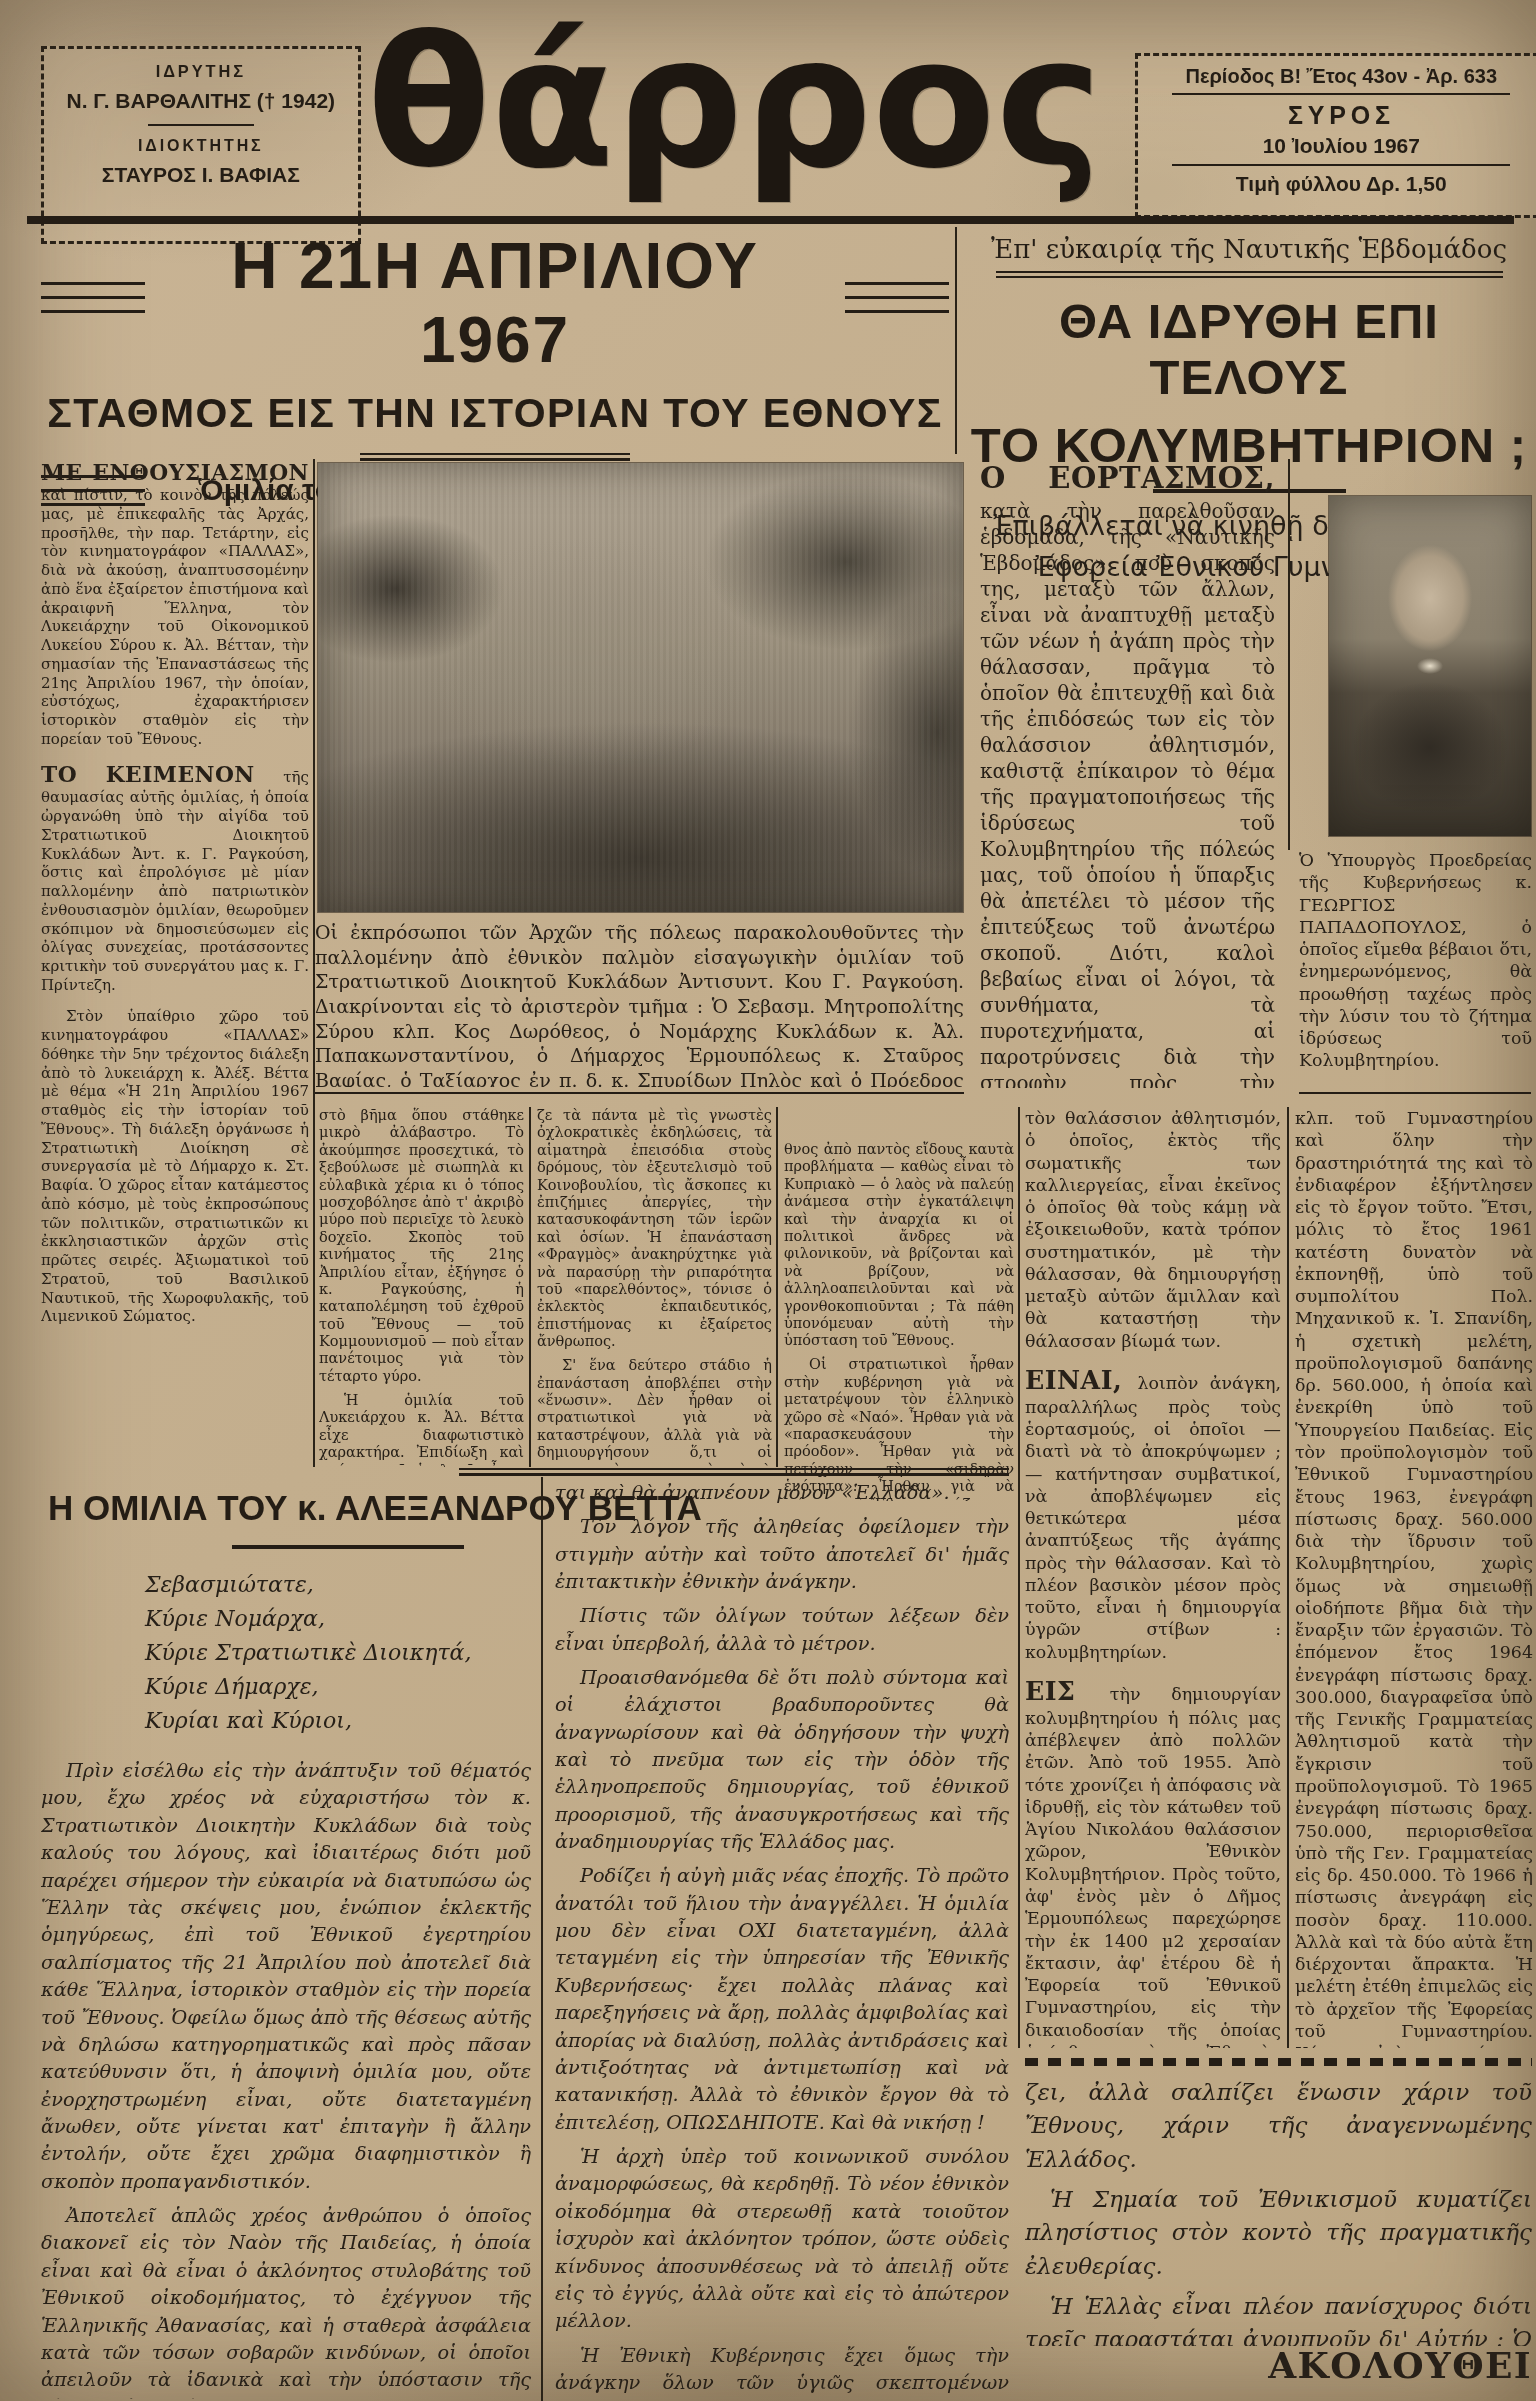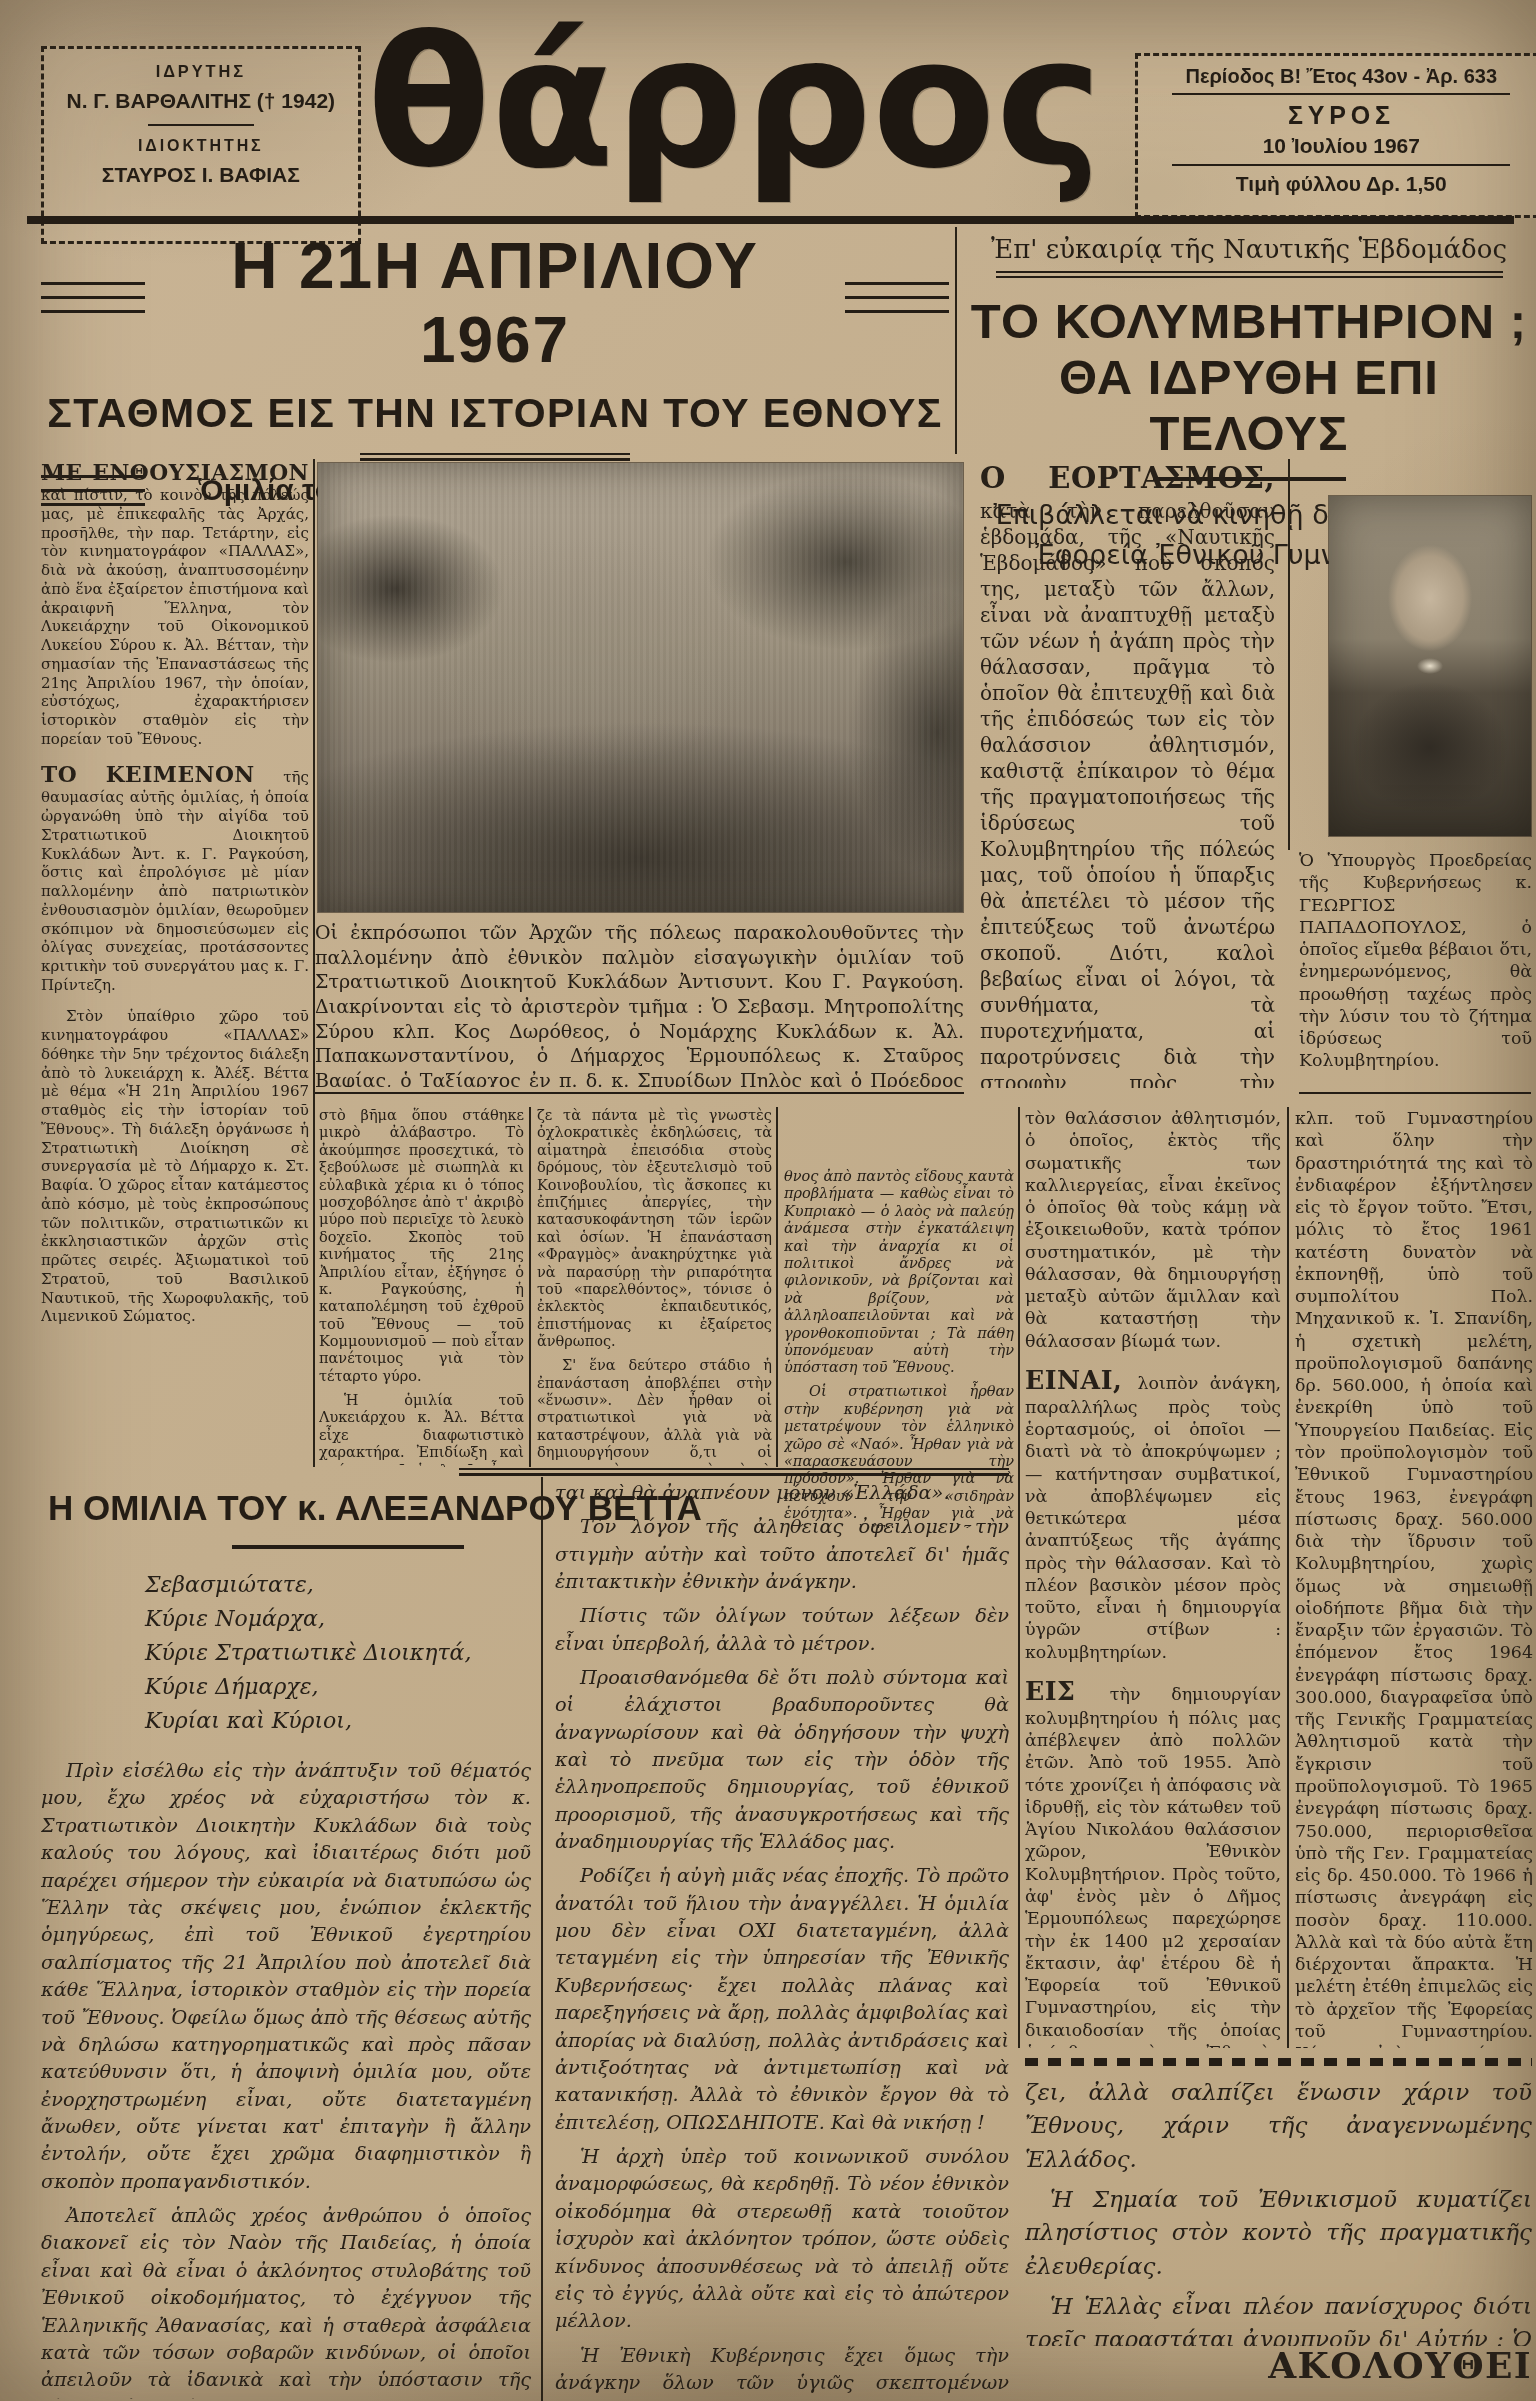--- a/index.html
+++ b/index.html
@@ -93,22 +93,22 @@
       <div class="hl tac" style="flex:1;font-size:30px;">Ὁμιλία τοῦ Λυκειάρχου Κου ΑΛΕΞ. ΒΕΤΤΑ</div>
       <div class="flank" style="width:104px;height:31px;"></div>
     </div>
   </div>
 
   <div class="abs vline" style="left:955px;top:227px;height:227px;"></div>
 
   <div class="abs tac" style="left:968px;top:234px;width:562px;">
     <div class="hl" style="font-size:26px;font-weight:400;font-family:'DejaVu Serif',serif;">Ἐπ' εὐκαιρίᾳ τῆς Ναυτικῆς Ἑβδομάδος</div>
     <div class="rule2" style="width:507px;height:7.7px;margin:6.8px auto 14.5px;"></div>
+    <div class="hl" style="font-size:49px;letter-spacing:1px;">ΘΑ ΙΔΡΥΘΗ ΕΠΙ ΤΕΛΟΥΣ</div>
     <div class="hl" style="font-size:49px;letter-spacing:1px;margin-top:11.6px;">ΤΟ ΚΟΛΥΜΒΗΤΗΡΙΟΝ ;</div>
-    <div class="hl" style="font-size:49px;letter-spacing:1px;">ΘΑ ΙΔΡΥΘΗ ΕΠΙ ΤΕΛΟΥΣ</div>
     <div class="rule" style="width:193px;height:3.9px;margin:16.4px auto 13.5px;"></div>
     <div style="font-size:27px;line-height:1.5;font-family:'DejaVu Sans',sans-serif;">Ἐπιβάλλεται νὰ κινηθῇ δραστηρίως ἡ Ἐφορεία Ἐθνικοῦ Γυμναστηρίου</div>
   </div>
 
   <div class="abs jus body-sans clip" style="left:41px;top:459px;width:268px;height:1007px;">
     <p class="noind"><span class="plead">ΜΕ ΕΝΘΟΥΣΙΑΣΜΟΝ </span><span>καὶ πίστιν, τὸ κοινὸν τῆς πόλεώς μας, μὲ ἐπικεφαλῆς τὰς Ἀρχάς, προσῆλθε, τὴν παρ. Τετάρτην, εἰς τὸν κινηματογράφον «ΠΑΛΛΑΣ», διὰ νὰ ἀκούσῃ, ἀναπτυσσομένην ἀπὸ ἕνα ἐξαίρετον ἐπιστήμονα καὶ ἀκραιφνῆ Ἕλληνα, τὸν Λυκειάρχην τοῦ Οἰκονομικοῦ Λυκείου Σύρου κ. Ἀλ. Βέτταν, τὴν σημασίαν τῆς Ἐπαναστάσεως τῆς 21ης Ἀπριλίου 1967, τὴν ὁποίαν, εὐστόχως, ἐχαρακτήρισεν ἱστορικὸν σταθμὸν εἰς τὴν πορείαν τοῦ Ἔθνους.</span></p>
     <p class="noind" style="margin-top:12.6px;"><span class="plead">ΤΟ ΚΕΙΜΕΝΟΝ </span><span>τῆς θαυμασίας αὐτῆς ὁμιλίας, ἡ ὁποία ὠργανώθη ὑπὸ τὴν αἰγίδα τοῦ Στρατιωτικοῦ Διοικητοῦ Κυκλάδων Ἀντ. κ. Γ. Ραγκούση, ὅστις καὶ ἐπρολόγισε μὲ μίαν παλλομένην ἀπὸ πατριωτικὸν ἐνθουσιασμὸν ὁμιλίαν, θεωροῦμεν σκόπιμον νὰ δημοσιεύσωμεν εἰς ὀλίγας συνεχείας, προτάσσοντες κριτικὴν τοῦ συνεργάτου μας κ. Γ. Πρίντεζη.</span></p>
     <p style="margin-top:12.6px;"><span>Στὸν ὑπαίθριο χῶρο τοῦ κινηματογράφου «ΠΑΛΛΑΣ» δόθηκε τὴν 5ην τρέχοντος διάλεξη ἀπὸ τὸ λυκειάρχη κ. Ἀλέξ. Βέττα μὲ θέμα «Ἡ 21η Ἀπριλίου 1967 σταθμὸς εἰς τὴν ἱστορίαν τοῦ Ἔθνους». Τὴ διάλεξη ὀργάνωσε ἡ Στρατιωτικὴ Διοίκηση σὲ συνεργασία μὲ τὸ Δήμαρχο κ. Στ. Βαφία. Ὁ χῶρος εἶταν κατάμεστος ἀπὸ κόσμο, μὲ τοὺς ἐκπροσώπους τῶν πολιτικῶν, στρατιωτικῶν κι ἐκκλησιαστικῶν ἀρχῶν στὶς πρῶτες σειρές. Ἀξιωματικοὶ τοῦ Στρατοῦ, τοῦ Βασιλικοῦ Ναυτικοῦ, τῆς Χωροφυλακῆς, τοῦ Λιμενικοῦ Σώματος.</span></p>
 
   </div>
@@ -140,21 +140,21 @@
     <p><span>Ἡ ὁμιλία τοῦ Λυκειάρχου κ. Ἀλ. Βέττα εἶχε διαφωτιστικὸ χαρακτήρα. Ἐπιδίωξη καὶ στόχος τοῦ ὁμιλητῆ εἶταν νὰ ἐμβαθύνει στὸ μὲ πολὺ βάθος νόημα τῆς 21ης Ἀπριλίου. Τὸ ἔργο τῶν στρατιωτικῶν ποὺ πῆραν στὰ χέρια τὰ χαλινάρια τοῦ ἑλληνικοῦ ἅρματος εἶταν νὰ δοθεῖ «νέα γραμμὴ πλεύσεως». Βαθὺ «σκοτάδι» σκέπα-</span></p>
   </div>
   <div class="abs vline" style="left:529px;top:1107px;height:360px;"></div>
 
   <div class="abs jus body-sans-sm clip" style="left:537px;top:1107px;width:235px;height:360px;">
     <p class="noind"><span>ζε τὰ πάντα μὲ τὶς γνωστὲς ὀχλοκρατικὲς ἐκδηλώσεις, τὰ αἱματηρὰ ἐπεισόδια στοὺς δρόμους, τὸν ἐξευτελισμὸ τοῦ Κοινοβουλίου, τὶς ἄσκοπες κι ἐπιζήμιες ἀπεργίες, τὴν κατασυκοφάντηση τῶν ἱερῶν καὶ ὁσίων. Ἡ ἐπανάσταση «Φραγμὸς» ἀνακηρύχτηκε γιὰ νὰ παρασύρῃ τὴν ριπαρότητα τοῦ «παρελθόντος», τόνισε ὁ ἐκλεκτὸς ἐκπαιδευτικός, ἐπιστήμονας κι ἐξαίρετος ἄνθρωπος.</span></p>
     <p><span>Σ' ἕνα δεύτερο στάδιο ἡ ἐπανάσταση ἀποβλέπει στὴν «ἕνωσιν». Δὲν ἦρθαν οἱ στρατιωτικοὶ γιὰ νὰ καταστρέψουν, ἀλλὰ γιὰ νὰ δημιουργήσουν ὅ,τι οἱ κομματικοὶ φανατισμοὶ καὶ τὰ ἀτομικὰ συμφέροντα δὲν ἄφηναν. Ἢ μήπως δὲν εἶταν ἔτσι ; Τὸ Ἔ-</span></p>
   </div>
   <div class="abs vline" style="left:776px;top:1107px;height:360px;"></div>
 
-  <div class="abs jus body-sans-sm clip" style="left:784px;top:1168px;width:230px;height:360px;font-style:italic;">
+  <div class="abs jus body-sans-sm clip" style="left:784px;top:1141px;width:230px;height:360px;">
     <p class="noind"><span>θνος ἀπὸ παντὸς εἴδους καυτὰ προβλήματα — καθὼς εἶναι τὸ Κυπριακὸ — ὁ λαὸς νὰ παλεύῃ ἀνάμεσα στὴν ἐγκατάλειψη καὶ τὴν ἀναρχία κι οἱ πολιτικοὶ ἄνδρες νὰ φιλονικοῦν, νὰ βρίζονται καὶ νὰ βρίζουν, νὰ ἀλληλοαπειλοῦνται καὶ νὰ γρονθοκοπιοῦνται ; Τὰ πάθη ὑπονόμευαν αὐτὴ τὴν ὑπόσταση τοῦ Ἔθνους.</span></p>
     <p><span>Οἱ στρατιωτικοὶ ἦρθαν στὴν κυβέρνηση γιὰ νὰ μετατρέψουν τὸν ἑλληνικὸ χῶρο σὲ «Ναό». Ἦρθαν γιὰ νὰ «παρασκευάσουν τὴν πρόοδον». Ἦρθαν γιὰ νὰ πετύχουν τὴν «σιδηρὰν ἑνότητα». Ἦρθαν γιὰ νὰ σώσουν τὸ Ἔθνος χαράζοντας καινούργιους δρόμους.</span></p>
 
   </div>
   <div class="abs vline" style="left:1018px;top:1107px;height:941px;"></div>
 
   <div class="abs jus body-serif-sm clip" style="left:1025px;top:1107px;width:256px;height:941px;">
     <p class="noind"><span>τὸν θαλάσσιον ἀθλητισμόν, ὁ ὁποῖος, ἐκτὸς τῆς σωματικῆς των καλλιεργείας, εἶναι ἐκεῖνος ὁ ὁποῖος θὰ τοὺς κάμῃ νὰ ἐξοικειωθοῦν, κατὰ τρόπον συστηματικόν, μὲ τὴν θάλασσαν, θὰ δημιουργήσῃ μεταξὺ αὐτῶν ἅμιλλαν καὶ θὰ καταστήσῃ τὴν θάλασσαν βίωμά των.</span></p>
     <p class="noind" style="margin-top:11.6px;"><span class="plead">ΕΙΝΑΙ, </span><span>λοιπὸν ἀνάγκη, παραλλήλως πρὸς τοὺς ἑορτασμούς, οἱ ὁποῖοι — διατὶ νὰ τὸ ἀποκρύψωμεν ; — κατήντησαν συμβατικοί, νὰ ἀποβλέψωμεν εἰς θετικώτερα μέσα ἀναπτύξεως τῆς ἀγάπης πρὸς τὴν θάλασσαν. Καὶ τὸ πλέον βασικὸν μέσον πρὸς τοῦτο, εἶναι ἡ δημιουργία ὑγρῶν στίβων : κολυμβητηρίων.</span></p>
     <p class="noind" style="margin-top:11.6px;"><span class="plead">ΕΙΣ </span><span>τὴν δημιουργίαν κολυμβητηρίου ἡ πόλις μας ἀπέβλεψεν ἀπὸ πολλῶν ἐτῶν. Ἀπὸ τοῦ 1955. Ἀπὸ τότε χρονίζει ἡ ἀπόφασις νὰ ἱδρυθῇ, εἰς τὸν κάτωθεν τοῦ Ἁγίου Νικολάου θαλάσσιον χῶρον, Ἐθνικὸν Κολυμβητήριον. Πρὸς τοῦτο, ἀφ' ἑνὸς μὲν ὁ Δῆμος Ἑρμουπόλεως παρεχώρησε τὴν ἐκ 1400 μ2 χερσαίαν ἔκτασιν, ἀφ' ἑτέρου δὲ ἡ Ἐφορεία τοῦ Ἐθνικοῦ Γυμναστηρίου, εἰς τὴν δικαιοδοσίαν τῆς ὁποίας ὑπήχθη τὸ Ἐθνικὸν Κολυμβητήριον, ἡ ὁποία παρεχώρησε παρακειμένην ἰδιοκτησίαν ἔκτασιν μὲ δύο ἐρειπωμένα κτίσματα (σοπηλειές), δίπλα τὸ κέντρον Γούτη.</span></p>

